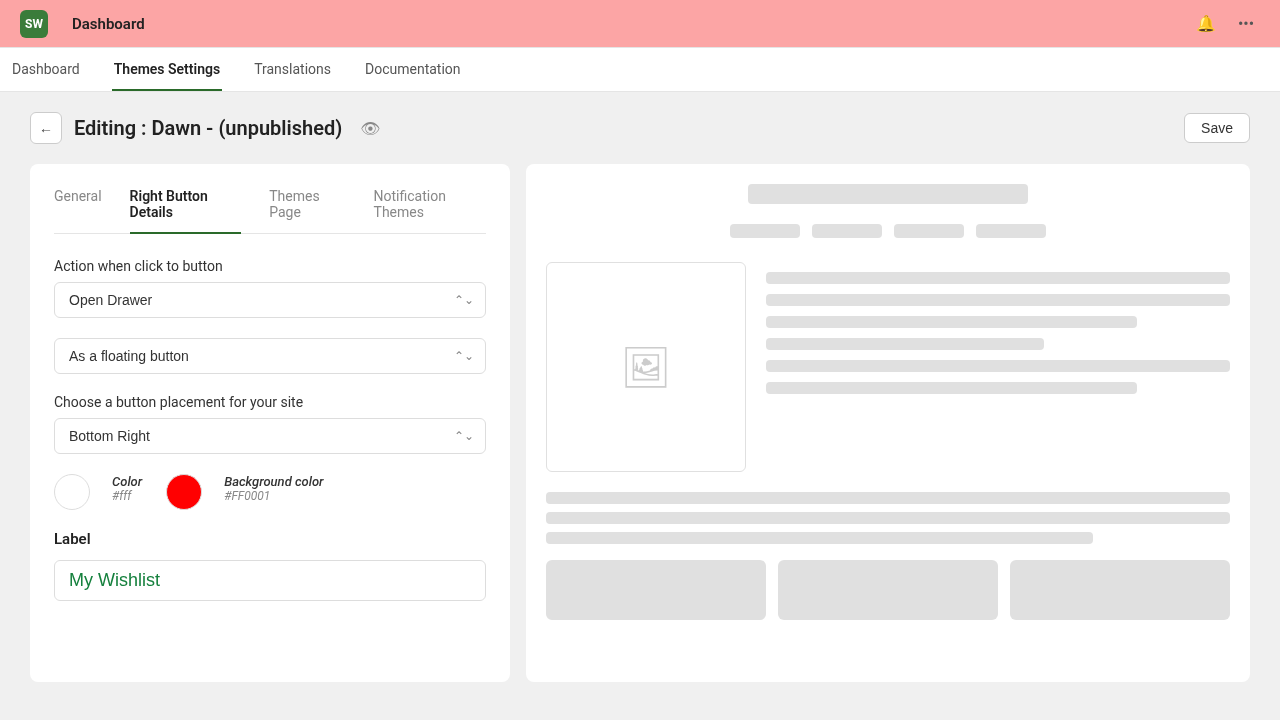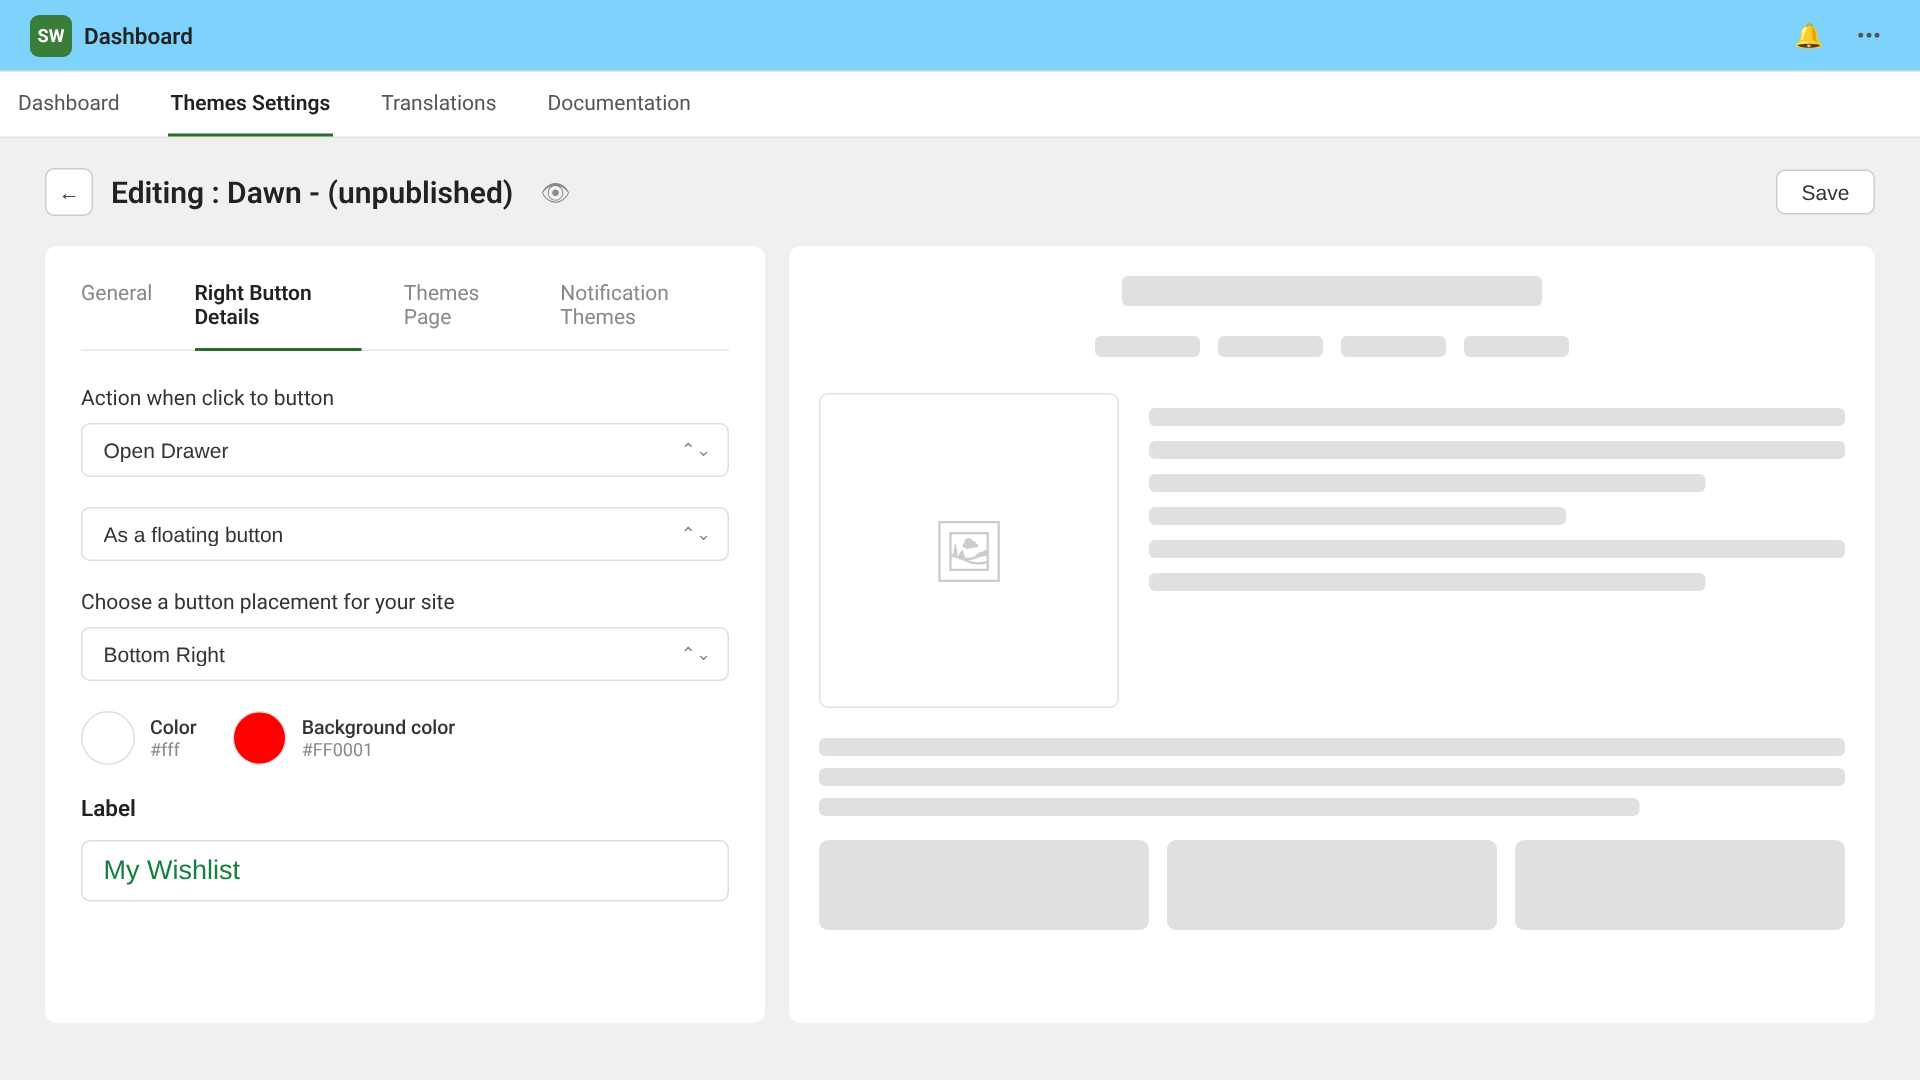--- a/index.html
+++ b/index.html
@@ -7,27 +7,27 @@
       font-family: -apple-system, BlinkMacSystemFont, 'Segoe UI', Roboto, sans-serif;
       background: #f0f0f0;
       width: 1280px;
       height: 720px;
       overflow: hidden;
       font-size: 14px;
       color: #333;
     }
     
     .top-bar {
-      background: #7dd3fc;
+      background: #fca5a5;
       border-bottom: 1px solid #e5e5e5;
       display: flex;
       align-items: center;
       padding: 0 20px;
       height: 48px;
-      gap: 8px;
+      gap: 24px;
     }
     .app-logo {
       width: 28px;
       height: 28px;
       background: #3a7c3a;
       border-radius: 6px;
       display: flex;
       align-items: center;
       justify-content: center;
       color: #fff;
@@ -226,22 +226,22 @@
     }
     
     .color-row {
       display: flex;
       align-items: center;
       gap: 24px;
       margin-bottom: 20px;
     }
     .color-item {
       display: flex;
-      align-items: center;
-      gap: 10px;
+      gap: 22px;
+      font-style: italic;
     }
     .color-circle {
       width: 36px;
       height: 36px;
       border-radius: 50%;
       border: 1px solid #ddd;
       cursor: pointer;
     }
     .color-info {
       display: flex;

